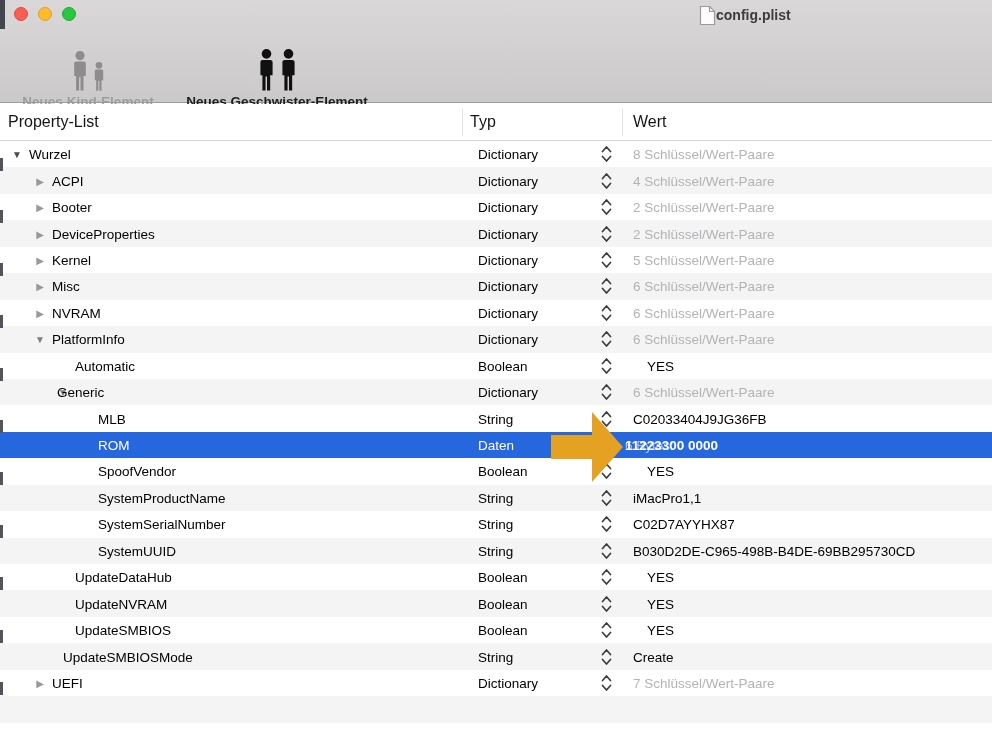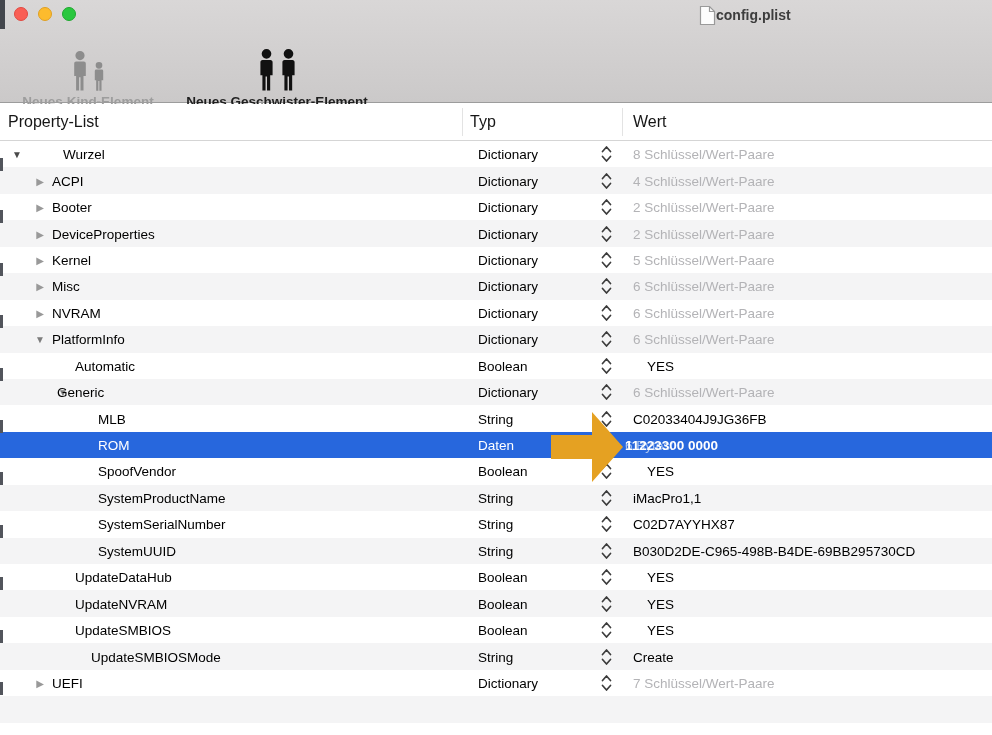--- a/index.html
+++ b/index.html
@@ -141,21 +141,21 @@
   <span class="col col-key">Property-List</span>
   <span class="col col-type">Typ</span>
   <span class="col col-val">Wert</span>
   <div class="vdiv d1"></div>
   <div class="vdiv d2"></div>
 </div>
 
 <div class="tbody">
     <div class="row">
       <span class="tri expanded" style="left: 10px;">▼</span>
-      <span class="key" style="left: 29px; margin-left: 34px;">Wurzel</span>
+      <span class="key" style="left: 29px;">Wurzel</span>
       <span class="type">Dictionary</span>
       <span class="stepper"><svg width="11" height="17" viewBox="0 0 11 17">
           <path d="M1.5 6L5.5 1.5L9.5 6" fill="none" stroke="#3c3c3c" stroke-width="1.7" stroke-linecap="round" stroke-linejoin="round"></path>
           <path d="M1.5 11L5.5 15.5L9.5 11" fill="none" stroke="#3c3c3c" stroke-width="1.7" stroke-linecap="round" stroke-linejoin="round"></path>
         </svg></span>
       <span class="value muted">8 Schlüssel/Wert-Paare</span>
     </div>
     <div class="row alt">
       <span class="tri" style="left: 33px;">▶</span>
       <span class="key" style="left: 52px;">ACPI</span>
@@ -323,21 +323,21 @@
     <div class="row">
       <span class="key" style="left: 75px;">UpdateSMBIOS</span>
       <span class="type">Boolean</span>
       <span class="stepper"><svg width="11" height="17" viewBox="0 0 11 17">
           <path d="M1.5 6L5.5 1.5L9.5 6" fill="none" stroke="#3c3c3c" stroke-width="1.7" stroke-linecap="round" stroke-linejoin="round"></path>
           <path d="M1.5 11L5.5 15.5L9.5 11" fill="none" stroke="#3c3c3c" stroke-width="1.7" stroke-linecap="round" stroke-linejoin="round"></path>
         </svg></span>
       <span class="value yes">YES</span>
     </div>
     <div class="row alt">
-      <span class="key" style="left: 91px;">UpdateSMBIOSMode</span>
+      <span class="key" style="left: 63px;">UpdateSMBIOSMode</span>
       <span class="type">String</span>
       <span class="stepper"><svg width="11" height="17" viewBox="0 0 11 17">
           <path d="M1.5 6L5.5 1.5L9.5 6" fill="none" stroke="#3c3c3c" stroke-width="1.7" stroke-linecap="round" stroke-linejoin="round"></path>
           <path d="M1.5 11L5.5 15.5L9.5 11" fill="none" stroke="#3c3c3c" stroke-width="1.7" stroke-linecap="round" stroke-linejoin="round"></path>
         </svg></span>
       <span class="value">Create</span>
     </div>
     <div class="row">
       <span class="tri" style="left: 33px;">▶</span>
       <span class="key" style="left: 52px;">UEFI</span>

